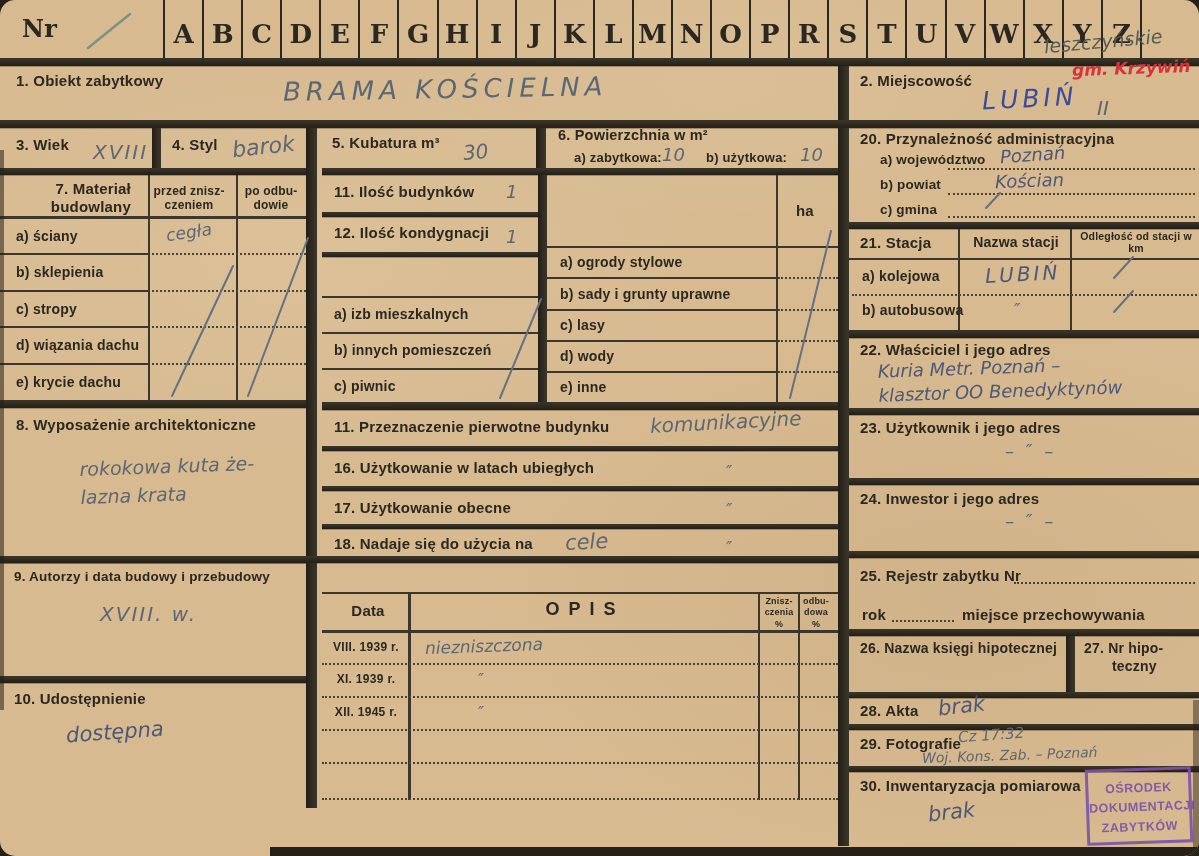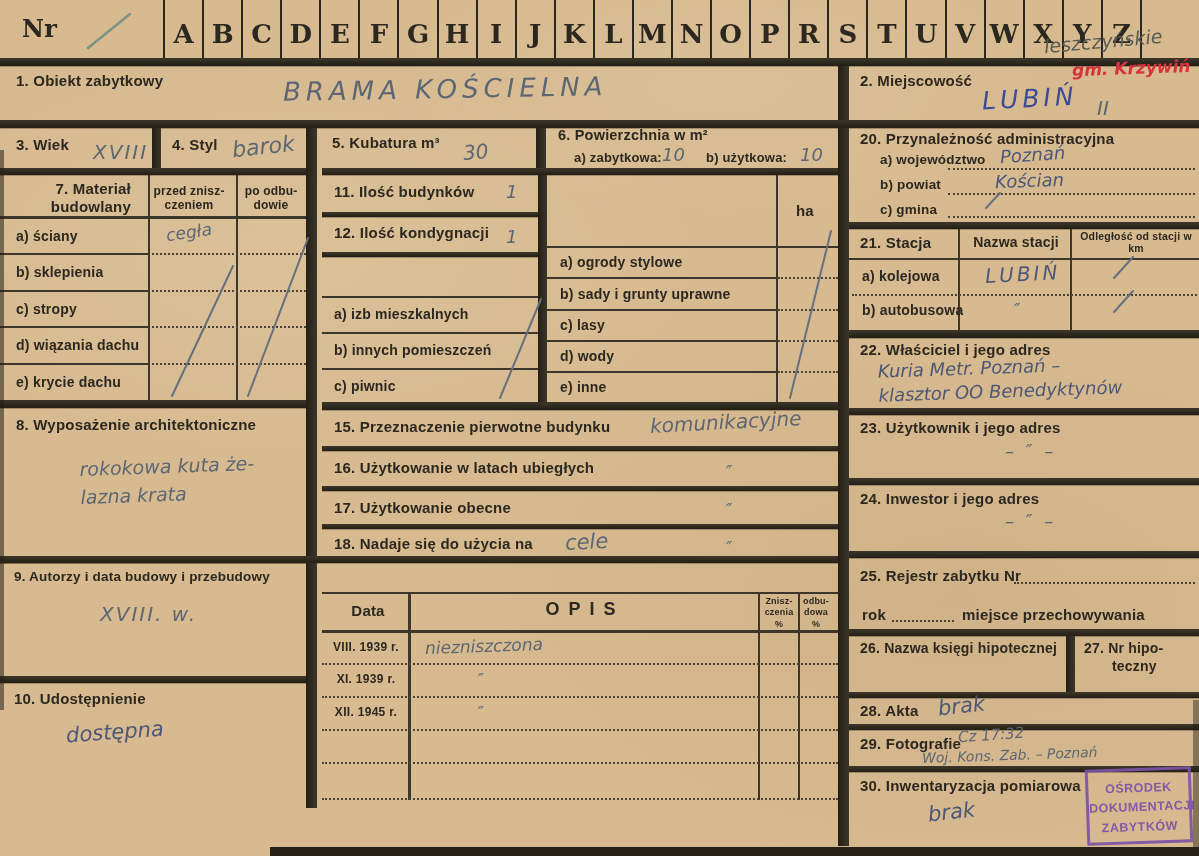--- a/index.html
+++ b/index.html
@@ -1,17 +1,17 @@
 <!DOCTYPE html>
 <html lang="pl"><head>
 <meta charset="utf-8">
 <style>
   html,body{margin:0;padding:0;background:#262118;}
   .stage{position:relative;width:1199px;height:856px;overflow:hidden;
-         font-family:"Liberation Sans",sans-serif;color:#2c281f;}
+         font-family:"Liberation Sans",sans-serif;color:#2c281f;border-radius:15px;}
   .card{position:absolute;inset:0;
         background-color:#d7ba90;
         background-image:
           radial-gradient(ellipse 600px 300px at 25% 30%, rgba(255,245,225,.10), transparent 70%),
           radial-gradient(ellipse 700px 400px at 80% 70%, rgba(120,90,50,.08), transparent 70%),
           radial-gradient(ellipse 500px 200px at 60% 10%, rgba(255,245,225,.08), transparent 70%);}
   .abs{position:absolute;}
   .lbl{font-weight:bold;color:#2c281f;letter-spacing:.2px;white-space:nowrap;}
   .wrap{white-space:normal;line-height:1.18;text-align:right;}
   .pre{white-space:pre-line;}
@@ -160,21 +160,21 @@
   <div class="abs dot" style="left:778px;top:309px;width:60px;"></div>
   <div class="abs lbl" style="left:560px;top:317px;font-size:14px;">c) lasy</div>
   <div class="abs hline" style="left:546px;top:340px;width:230px;height:2px;"></div>
   <div class="abs dot" style="left:778px;top:340px;width:60px;"></div>
   <div class="abs lbl" style="left:560px;top:348px;font-size:14px;">d) wody</div>
   <div class="abs hline" style="left:546px;top:371px;width:230px;height:2px;"></div>
   <div class="abs dot" style="left:778px;top:371px;width:60px;"></div>
   <div class="abs lbl" style="left:560px;top:379px;font-size:14px;">e) inne</div>
   <div class="abs hbar" style="left:322px;top:402px;width:516px;height:8px;"></div>
 
-  <div class="abs lbl" style="left:334px;top:418px;font-size:15px;">15. Przeznaczenie pierwotne budynku</div>
+  <div class="abs lbl" style="left:334px;top:418px;font-size:15px;">11. Przeznaczenie pierwotne budynku</div>
   <div class="abs hw" style="left:650px;top:410px;font-size:20px;transform:rotate(-3deg);">komunikacyjne</div>
   <div class="abs hbar" style="left:322px;top:446px;width:516px;height:5px;"></div>
   <div class="abs lbl" style="left:334px;top:459px;font-size:15px;">16. Użytkowanie w latach ubiegłych</div>
   <div class="abs hw" style="left:726px;top:462px;font-size:17px;">″</div>
   <div class="abs hbar" style="left:322px;top:486px;width:516px;height:5px;"></div>
   <div class="abs lbl" style="left:334px;top:499px;font-size:15px;">17. Użytkowanie obecne</div>
   <div class="abs hw" style="left:726px;top:500px;font-size:17px;">″</div>
   <div class="abs hbar" style="left:322px;top:524px;width:516px;height:5px;"></div>
   <div class="abs lbl" style="left:334px;top:535px;font-size:15px;">18. Nadaje się do użycia na</div>
   <div class="abs hw" style="left:565px;top:530px;font-size:21px;transform:rotate(-3deg);">cele</div>

